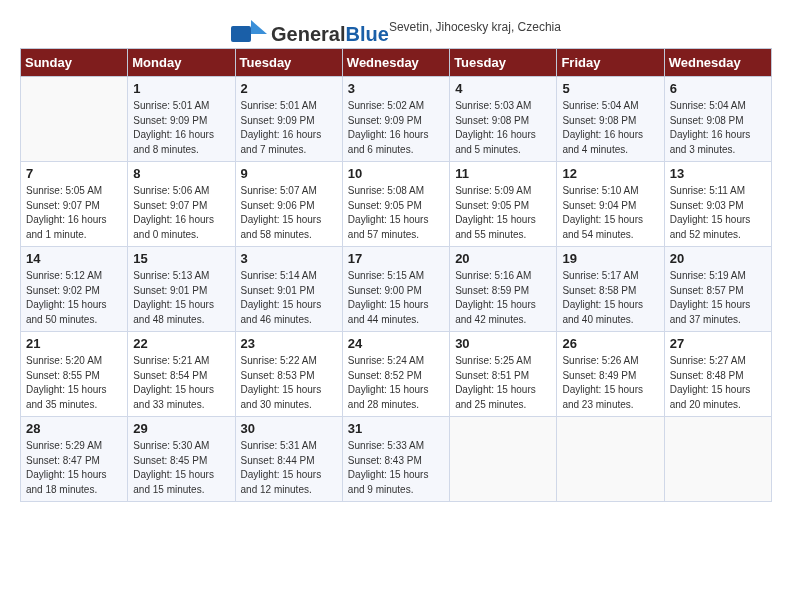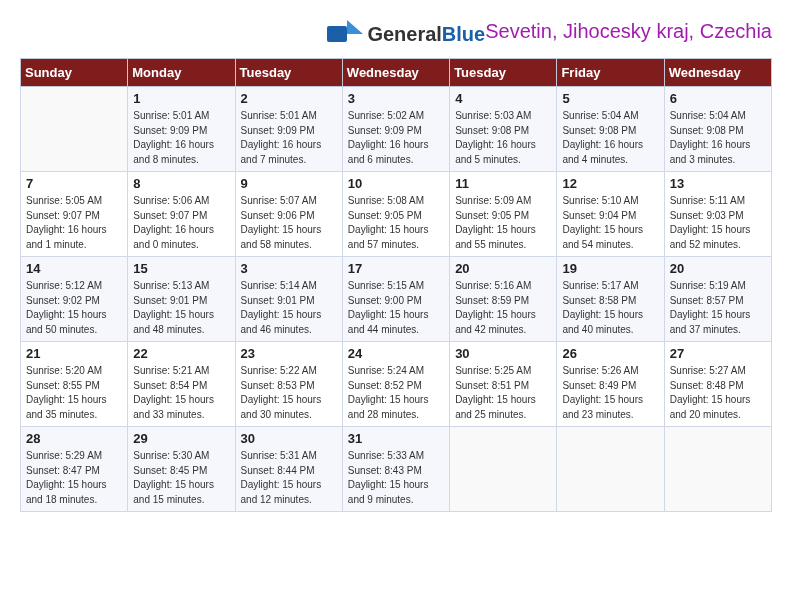--- a/index.html
+++ b/index.html
@@ -5,45 +5,44 @@
     * { box-sizing: border-box; margin: 0; padding: 0; }
     body {
       font-family: Arial, sans-serif;
       background: #fff;
       width: 792px;
       min-height: 612px;
       padding: 20px;
     }
     .header-area {
       display: flex;
-      justify-content: flex-end;
+      justify-content: center;
       align-items: flex-start;
-      margin-bottom: 10px;
     }
     .logo {
       display: flex;
       flex-direction: column;
       align-items: flex-start;
     }
     .logo-row {
       display: flex;
       align-items: center;
       gap: 4px;
     }
     .title-area {
       text-align: right;
     }
     .month-title {
       font-size: 36px;
       font-weight: bold;
       color: #333;
     }
     .location-subtitle {
-      font-size: 20px;
-      color: #a21caf;
+      font-size: 12px;
+      color: #404040;
     }
     .calendar-table {
       width: 100%;
       border-collapse: collapse;
       font-size: 11px;
     }
     .calendar-table thead tr th {
       background-color: #7f1d1d;
       color: #fff;
       padding: 6px 4px;

